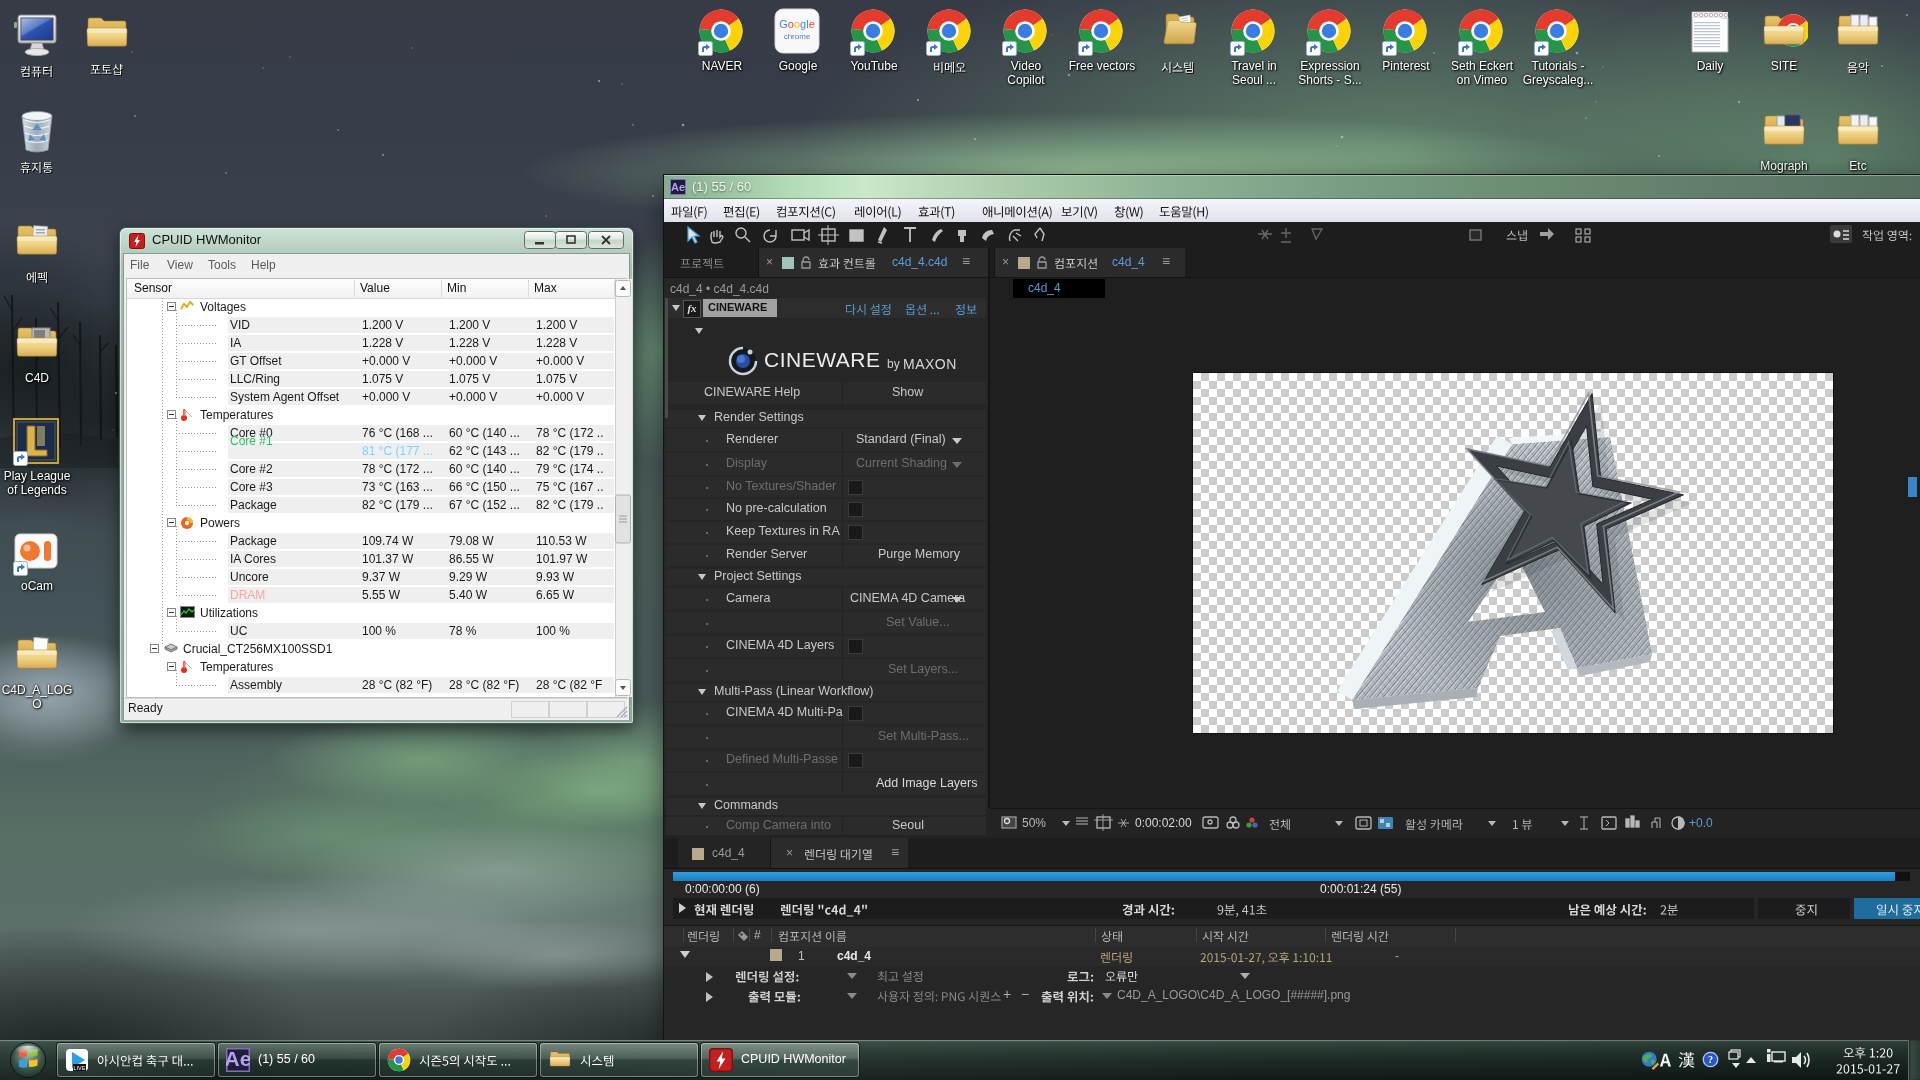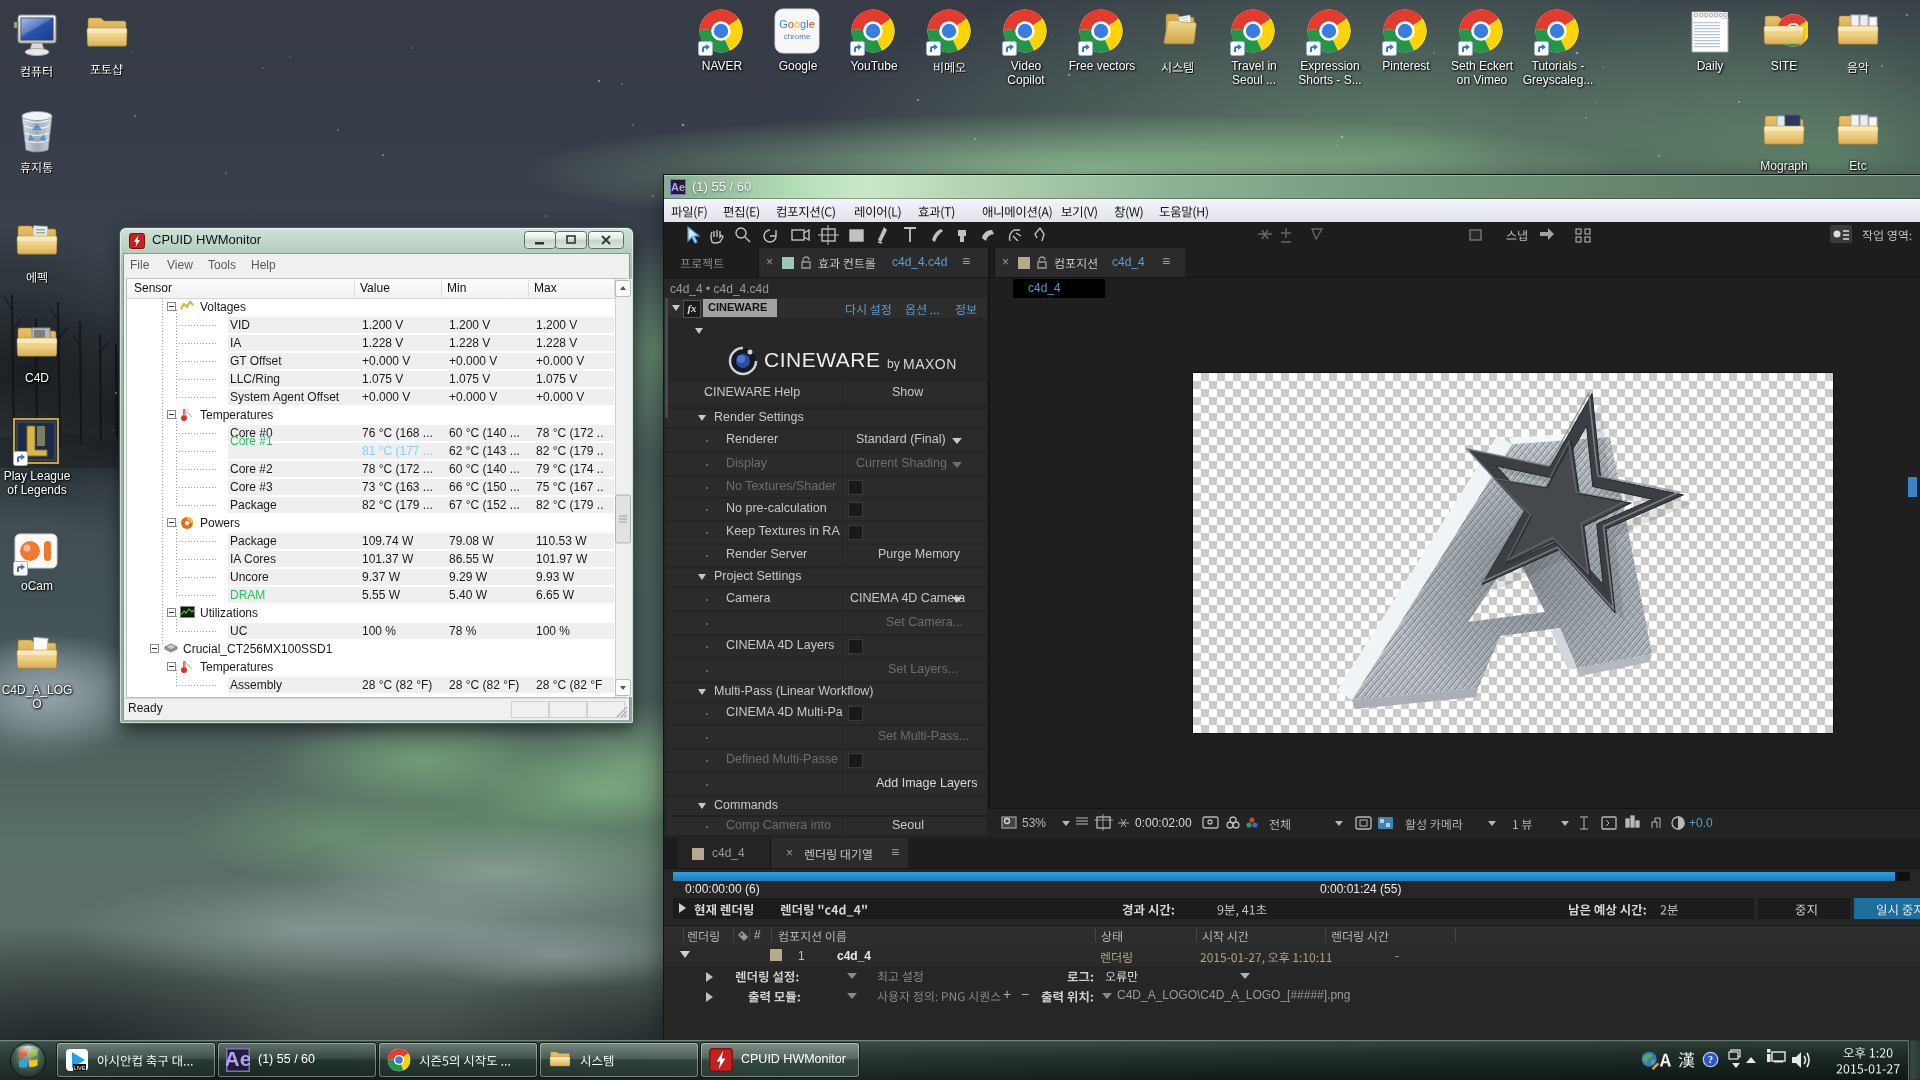--- a/index.html
+++ b/index.html
@@ -706,21 +706,21 @@
 <div class="ab" style="left:228px;top:569px;width:386px;height:16px;background:#efefef"></div>
 <div class="ab" style="left:176px;top:577px;width:40px;height:1px;background-image:repeating-linear-gradient(90deg,#999 0 1px,transparent 1px 3px)"></div>
 <div class="ab" style="left:176px;top:562px;width:1px;height:18px;background-image:repeating-linear-gradient(180deg,#999 0 1px,transparent 1px 3px)"></div>
 <div style="position:absolute;left:230px;top:570px;font:normal 12px 'Liberation Sans',sans-serif;color:#1a1a1a;white-space:nowrap;">Uncore</div>
 <div style="position:absolute;left:362px;top:570px;font:normal 12px 'Liberation Sans',sans-serif;color:#1a1a1a;white-space:nowrap;">9.37 W</div>
 <div style="position:absolute;left:449px;top:570px;font:normal 12px 'Liberation Sans',sans-serif;color:#1a1a1a;white-space:nowrap;">9.29 W</div>
 <div style="position:absolute;left:536px;top:570px;font:normal 12px 'Liberation Sans',sans-serif;color:#1a1a1a;white-space:nowrap;">9.93 W</div>
 <div class="ab" style="left:228px;top:587px;width:386px;height:16px;background:#efefef"></div>
 <div class="ab" style="left:176px;top:595px;width:40px;height:1px;background-image:repeating-linear-gradient(90deg,#999 0 1px,transparent 1px 3px)"></div>
 <div class="ab" style="left:176px;top:580px;width:1px;height:18px;background-image:repeating-linear-gradient(180deg,#999 0 1px,transparent 1px 3px)"></div>
-<div style="position:absolute;left:230px;top:588px;font:normal 12px 'Liberation Sans',sans-serif;color:#22c55e;white-space:nowrap;">DRAM</div>
+<div style="position:absolute;left:230px;top:588px;font:normal 12px 'Liberation Sans',sans-serif;color:#fca5a5;white-space:nowrap;">DRAM</div>
 <div style="position:absolute;left:362px;top:588px;font:normal 12px 'Liberation Sans',sans-serif;color:#1a1a1a;white-space:nowrap;">5.55 W</div>
 <div style="position:absolute;left:449px;top:588px;font:normal 12px 'Liberation Sans',sans-serif;color:#1a1a1a;white-space:nowrap;">5.40 W</div>
 <div style="position:absolute;left:536px;top:588px;font:normal 12px 'Liberation Sans',sans-serif;color:#1a1a1a;white-space:nowrap;">6.65 W</div>
 <svg class="ab" style="left:167px;top:608px" width="10" height="10" viewBox="0 0 10 10">
 <rect x="0.5" y="0.5" width="8" height="8" fill="#fff" stroke="#888"></rect>
       <rect x="2" y="4" width="5" height="1" fill="#333"></rect>
     </svg>
 <div class="ab" style="left:180px;top:606px;line-height:0"><svg width="15" height="12" viewBox="0 0 15 12">
         <rect x="0.5" y="0.5" width="14" height="11" fill="#0a1a0a" stroke="#888"></rect>
         <path d="M1 9 L4 5 L6 7 L9 3 L12 6 L14 4" stroke="#30d030" stroke-width="1.2" fill="none"></path>
@@ -945,21 +945,21 @@
 <div style="position:absolute;left:714px;top:569px;font:normal 12.5px 'Liberation Sans',sans-serif;color:#c8c8c8;white-space:nowrap;">Project Settings</div>
 <div class="ab" style="left:666px;top:588px;width:320px;height:22px;background:#2b2b2b"></div>
 <div class="ab" style="left:842px;top:588px;width:1px;height:22px;background:#222"></div>
 <div class="ab" style="left:706px;top:599px;width:2px;height:2px;background:#666"></div>
 <div style="position:absolute;left:726px;top:591px;font:normal 12.5px 'Liberation Sans',sans-serif;color:#c8c8c8;white-space:nowrap;">Camera</div>
 <div style="position:absolute;left:850px;top:591px;font:normal 12.5px 'Liberation Sans',sans-serif;color:#c8c8c8;white-space:nowrap;">CINEMA 4D Camera</div>
 <div class="ab" style="left:952px;top:597px;width:0;height:0;border-left:5px solid transparent;border-right:5px solid transparent;border-top:6px solid #c8c8c8"></div>
 <div class="ab" style="left:666px;top:612px;width:320px;height:22px;background:#2b2b2b"></div>
 <div class="ab" style="left:842px;top:612px;width:1px;height:22px;background:#222"></div>
 <div class="ab" style="left:706px;top:623px;width:2px;height:2px;background:#666"></div>
-<div style="position:absolute;left:886px;top:615px;font:normal 12.5px 'Liberation Sans',sans-serif;color:#6e6e6e;white-space:nowrap;">Set Camera...</div>
+<div style="position:absolute;left:886px;top:615px;font:normal 12.5px 'Liberation Sans',sans-serif;color:#6e6e6e;white-space:nowrap;">Set Value...</div>
 <div class="ab" style="left:666px;top:636px;width:320px;height:21px;background:#2b2b2b"></div>
 <div class="ab" style="left:842px;top:636px;width:1px;height:21px;background:#222"></div>
 <div class="ab" style="left:706px;top:646px;width:2px;height:2px;background:#666"></div>
 <div style="position:absolute;left:726px;top:638px;font:normal 12.5px 'Liberation Sans',sans-serif;color:#c8c8c8;white-space:nowrap;">CINEMA 4D Layers</div>
 <div class="ab" style="left:848px;top:639px;width:13px;height:13px;background:#191919;border:1px solid #3a3a3a"></div>
 <div class="ab" style="left:666px;top:659px;width:320px;height:22px;background:#2b2b2b"></div>
 <div class="ab" style="left:842px;top:659px;width:1px;height:22px;background:#222"></div>
 <div class="ab" style="left:706px;top:670px;width:2px;height:2px;background:#666"></div>
 <div style="position:absolute;left:888px;top:662px;font:normal 12.5px 'Liberation Sans',sans-serif;color:#6e6e6e;white-space:nowrap;">Set Layers...</div>
 <div class="ab" style="left:666px;top:684px;width:320px;height:17px;background:#2b2b2b"></div>
@@ -1071,21 +1071,21 @@
 <rect x="612" y="9" width="14" height="12" rx="1"></rect>
         <path d="M616 12 l3 3 -3 3" stroke-width="1"></path>
 <rect x="636" y="11" width="3 " height="8" fill="#b8b8b8"></rect>
         <rect x="641" y="8" width="3" height="11" fill="#b8b8b8"></rect>
         <rect x="646" y="13" width="3" height="6" fill="#b8b8b8"></rect>
 <path d="M662 20 v-6 h5 v6 M665 14 v-4 h5 v10" stroke-width="1"></path>
 <circle cx="688" cy="15" r="6"></circle>
         <path d="M688 9 a6 6 0 0 1 0 12" fill="#b8b8b8"></path>
 </g>
     </svg>
-<div style="position:absolute;left:1022px;top:816px;font:normal 12px 'Liberation Sans',sans-serif;color:#b8b8b8;white-space:nowrap;">53%</div>
+<div style="position:absolute;left:1022px;top:816px;font:normal 12px 'Liberation Sans',sans-serif;color:#b8b8b8;white-space:nowrap;">50%</div>
 <div class="ab" style="left:1062px;top:821px;width:0;height:0;border-left:4px solid transparent;border-right:4px solid transparent;border-top:5px solid #b8b8b8"></div>
 <div style="position:absolute;left:1135px;top:816px;font:normal 12px 'Liberation Sans',sans-serif;color:#d8d8d8;white-space:nowrap;">0:00:02:00</div>
 <div style="position:absolute;left:1269px;top:816px;line-height:0"><svg width="24" height="19" viewBox="0 0 24 19" style="overflow:visible">
         <path transform="translate(0,13.0)" d="M6.4 -6.9H9.1V-6.1H6.4ZM8.5 -9.9H9.5V-2.0H8.5ZM2.6 -0.1H9.8V0.7H2.6ZM2.6 -2.7H3.6V0.3H2.6ZM3.4 -8.6H4.2V-7.7Q4.2 -6.7 3.8 -5.8Q3.4 -5.0 2.7 -4.3Q2.1 -3.7 1.1 -3.3L0.6 -4.1Q1.2 -4.4 1.7 -4.7Q2.2 -5.1 2.6 -5.5Q3.0 -6.0 3.2 -6.6Q3.4 -7.1 3.4 -7.7ZM3.6 -8.6H4.4V-7.7Q4.4 -7.0 4.7 -6.3Q5.0 -5.7 5.6 -5.2Q6.2 -4.7 7.0 -4.4L6.5 -3.6Q5.6 -3.9 4.9 -4.5Q4.3 -5.1 3.9 -6.0Q3.6 -6.8 3.6 -7.7ZM0.9 -9.0H6.7V-8.2H0.9Z M16.1 -5.6H18.1V-4.8H16.1ZM13.9 -7.1H14.6V-6.6Q14.6 -5.8 14.5 -5.0Q14.3 -4.2 14.0 -3.5Q13.7 -2.8 13.2 -2.2Q12.7 -1.6 12.1 -1.3L11.5 -2.0Q12.1 -2.4 12.5 -2.9Q13.0 -3.4 13.3 -4.0Q13.6 -4.6 13.7 -5.2Q13.9 -5.9 13.9 -6.6ZM14.0 -7.1H14.8V-6.6Q14.8 -5.9 15.0 -5.3Q15.1 -4.7 15.4 -4.1Q15.7 -3.5 16.1 -3.0Q16.6 -2.6 17.1 -2.3L16.6 -1.5Q15.8 -2.0 15.2 -2.8Q14.6 -3.5 14.3 -4.5Q14.0 -5.5 14.0 -6.6ZM11.8 -7.9H16.8V-7.1H11.8ZM13.9 -9.5H14.8V-7.3H13.9ZM19.9 -9.9H20.8V0.9H19.9ZM17.7 -9.7H18.7V0.4H17.7Z" fill="#b8b8b8"></path>
       </svg></div>
 <div class="ab" style="left:1335px;top:821px;width:0;height:0;border-left:4px solid transparent;border-right:4px solid transparent;border-top:5px solid #b8b8b8"></div>
 <div style="position:absolute;left:1405px;top:816px;line-height:0"><svg width="59" height="19" viewBox="0 0 59 19" style="overflow:visible">
         <path transform="translate(0,13.0)" d="M8.0 -9.9H9.0V-3.5H8.0ZM8.6 -7.1H10.6V-6.3H8.6ZM2.0 -3.0H9.0V-0.8H3.0V0.3H2.0V-1.5H8.0V-2.3H2.0ZM2.0 0.1H9.4V0.8H2.0ZM3.4 -5.5H4.4V-4.1H3.4ZM0.7 -3.8 0.5 -4.5Q1.5 -4.5 2.7 -4.5Q3.8 -4.5 5.0 -4.6Q6.2 -4.7 7.4 -4.8L7.4 -4.2Q6.3 -4.0 5.1 -3.9Q3.9 -3.8 2.7 -3.8Q1.6 -3.8 0.7 -3.8ZM0.8 -9.1H7.0V-8.4H0.8ZM3.9 -8.0Q5.1 -8.0 5.8 -7.7Q6.5 -7.3 6.5 -6.6Q6.5 -5.9 5.8 -5.6Q5.1 -5.2 3.9 -5.2Q2.8 -5.2 2.1 -5.6Q1.4 -5.9 1.4 -6.6Q1.4 -7.3 2.1 -7.7Q2.8 -8.0 3.9 -8.0ZM3.9 -7.4Q3.2 -7.4 2.8 -7.2Q2.3 -7.0 2.3 -6.6Q2.3 -6.3 2.8 -6.0Q3.2 -5.8 3.9 -5.8Q4.7 -5.8 5.1 -6.0Q5.5 -6.3 5.5 -6.6Q5.5 -7.0 5.1 -7.2Q4.7 -7.4 3.9 -7.4ZM3.4 -10.0H4.4V-8.7H3.4Z M14.4 -9.3H15.2V-8.2Q15.2 -7.1 14.8 -6.3Q14.4 -5.4 13.8 -4.7Q13.1 -4.0 12.2 -3.7L11.6 -4.5Q12.5 -4.8 13.1 -5.3Q13.7 -5.9 14.0 -6.6Q14.4 -7.4 14.4 -8.2ZM14.6 -9.3H15.4V-8.2Q15.4 -7.5 15.7 -6.8Q16.0 -6.1 16.6 -5.6Q17.2 -5.1 18.0 -4.8L17.5 -4.0Q16.6 -4.3 15.9 -5.0Q15.3 -5.6 14.9 -6.4Q14.6 -7.2 14.6 -8.2ZM19.6 -9.9H20.6V-3.5H19.6ZM17.0 -3.2Q18.7 -3.2 19.6 -2.6Q20.6 -2.1 20.6 -1.1Q20.6 -0.2 19.6 0.4Q18.7 0.9 17.0 0.9Q15.3 0.9 14.3 0.4Q13.4 -0.2 13.4 -1.1Q13.4 -2.1 14.3 -2.6Q15.3 -3.2 17.0 -3.2ZM17.0 -2.4Q16.2 -2.4 15.6 -2.2Q15.0 -2.1 14.7 -1.8Q14.4 -1.5 14.4 -1.1Q14.4 -0.7 14.7 -0.5Q15.0 -0.2 15.6 -0.0Q16.2 0.1 17.0 0.1Q17.8 0.1 18.4 -0.0Q19.0 -0.2 19.3 -0.5Q19.6 -0.7 19.6 -1.1Q19.6 -1.5 19.3 -1.8Q19.0 -2.1 18.4 -2.2Q17.8 -2.4 17.0 -2.4ZM17.2 -7.6H19.8V-6.8H17.2Z M30.0 -8.8H30.9Q30.9 -7.6 30.7 -6.5Q30.5 -5.4 29.9 -4.4Q29.4 -3.3 28.4 -2.5Q27.5 -1.6 26.0 -0.8L25.5 -1.6Q26.8 -2.3 27.6 -3.0Q28.5 -3.8 29.0 -4.7Q29.5 -5.6 29.8 -6.6Q30.0 -7.6 30.0 -8.7ZM26.1 -8.8H30.6V-8.0H26.1ZM29.8 -6.1V-5.3L25.7 -4.9L25.5 -5.8ZM32.7 -9.9H33.7V0.9H32.7ZM33.4 -5.5H35.4V-4.7H33.4Z M36.8 -8.7H40.9V-2.0H36.8ZM40.0 -7.9H37.7V-2.8H40.0ZM44.7 -9.9H45.6V0.9H44.7ZM40.4 -5.8H42.9V-5.0H40.4ZM42.5 -9.7H43.5V0.4H42.5Z M54.8 -9.9H55.8V0.9H54.8ZM55.6 -5.6H57.6V-4.8H55.6ZM47.9 -2.5H48.8Q49.8 -2.5 50.6 -2.5Q51.5 -2.6 52.2 -2.6Q53.0 -2.7 53.9 -2.9L54.0 -2.1Q53.1 -1.9 52.3 -1.8Q51.5 -1.7 50.7 -1.7Q49.8 -1.7 48.8 -1.7H47.9ZM47.9 -8.9H52.8V-5.0H48.9V-2.2H47.9V-5.8H51.8V-8.1H47.9Z" fill="#b8b8b8"></path>
       </svg></div>
 <div class="ab" style="left:1488px;top:821px;width:0;height:0;border-left:4px solid transparent;border-right:4px solid transparent;border-top:5px solid #b8b8b8"></div>

